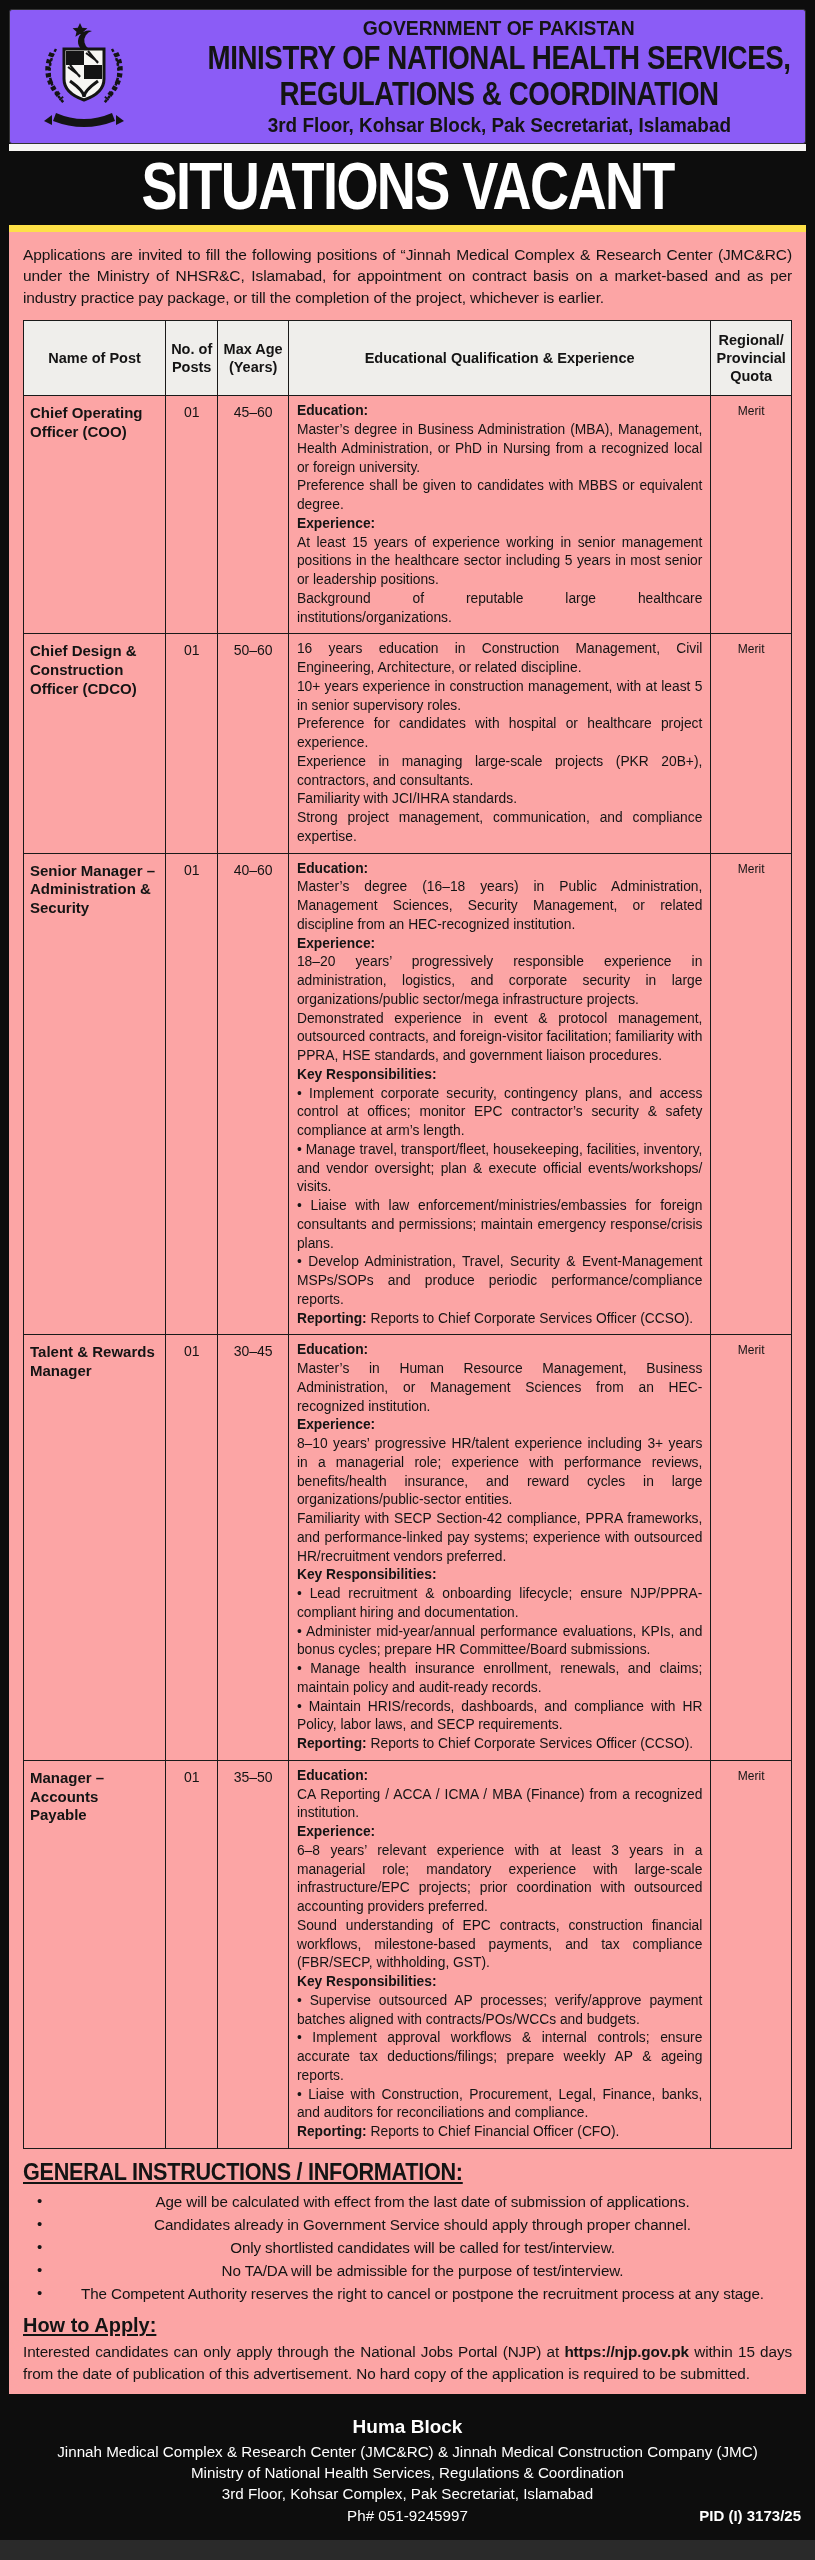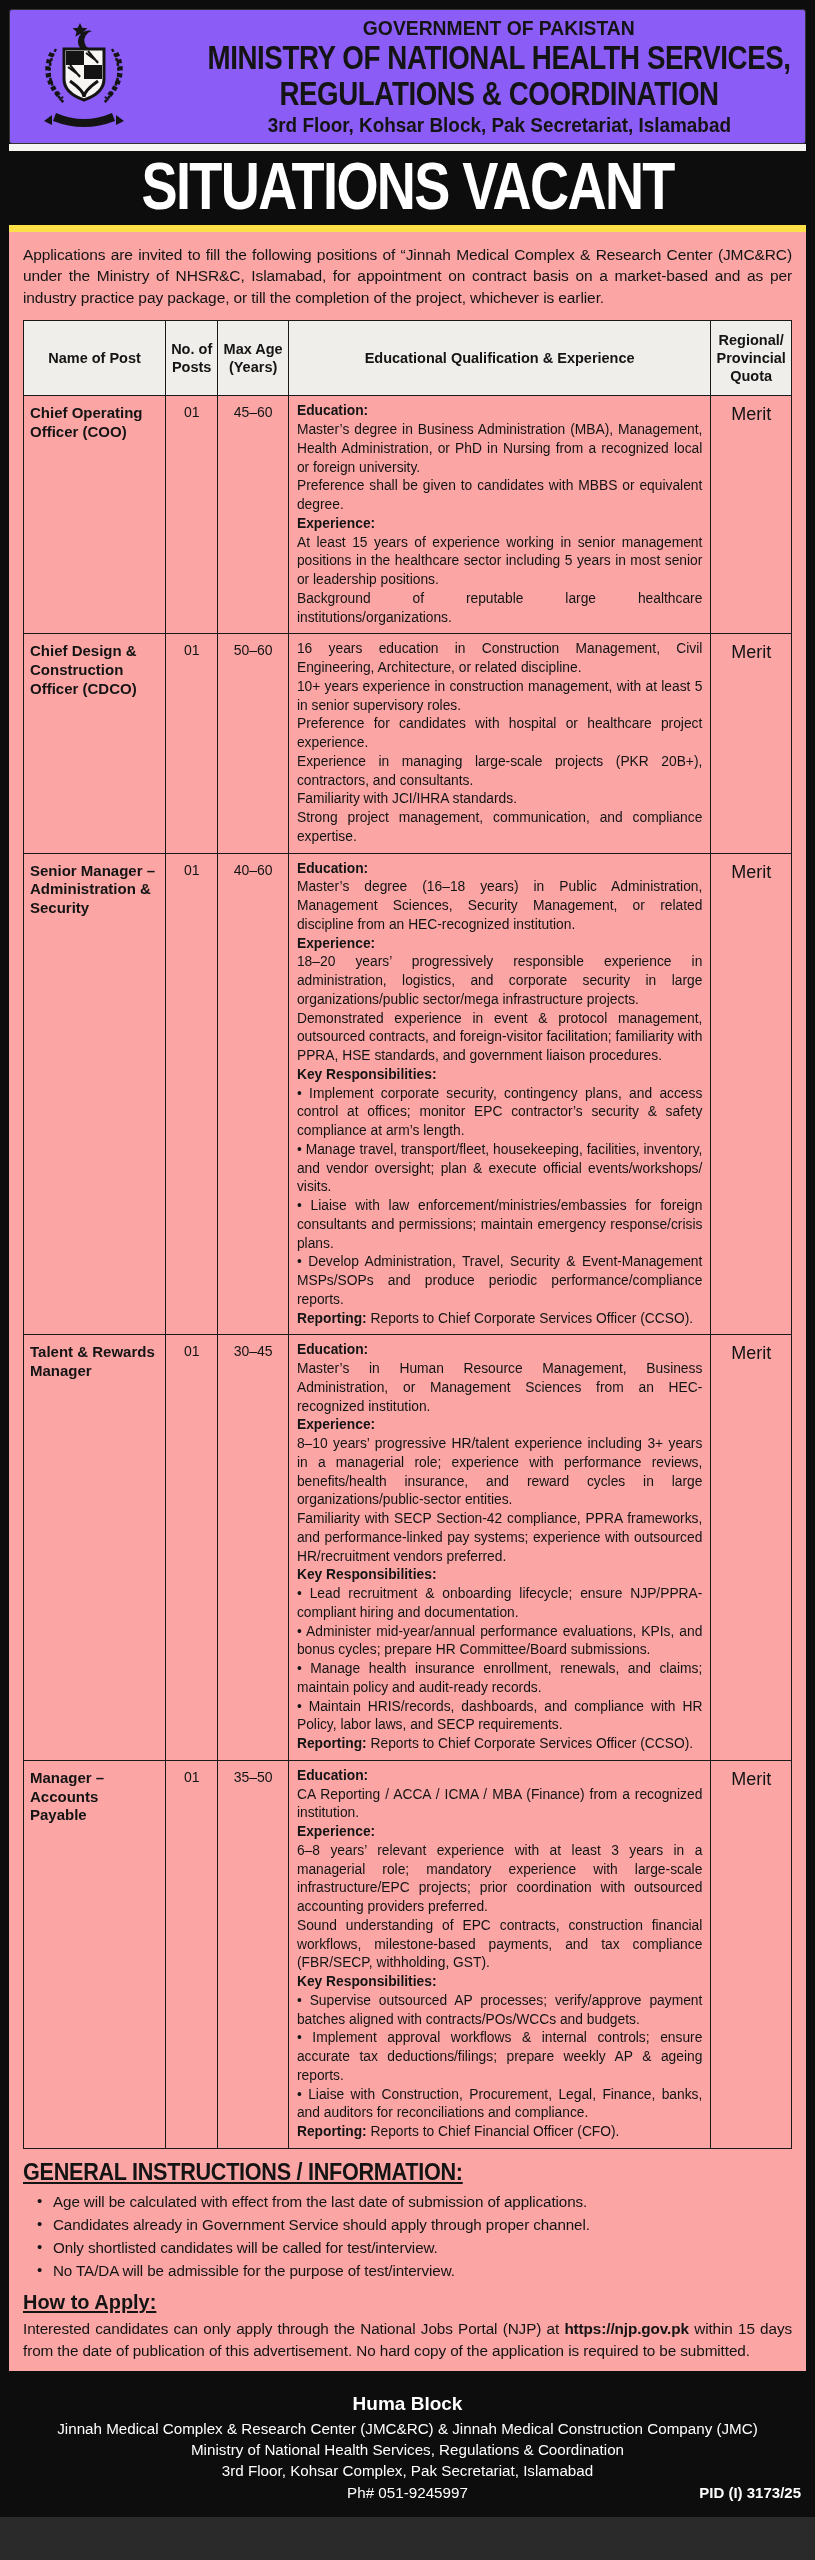--- a/index.html
+++ b/index.html
@@ -33,31 +33,31 @@
   table.vacancy { border-collapse:collapse; width:100%; margin-top:12px; }
   table.vacancy th, table.vacancy td { border:1.6px solid #1a1a1a; vertical-align:top; }
   table.vacancy th {
     background:#efeeeb; font-size:14.5px; font-weight:bold; text-align:center;
     vertical-align:middle; padding:10px 3px; line-height:1.25;
   }
   td.c-post { width:18.5%; font-weight:bold; font-size:15px; padding:8px 6px; line-height:1.25; }
   td.c-num  { width:6.8%;  text-align:center; font-size:14px; padding:8px 2px; }
   td.c-age  { width:9.2%;  text-align:center; font-size:14px; padding:8px 2px; }
   td.c-qual { width:55%;   font-size:13.8px; padding:6px 8px; line-height:1.36; }
-  td.c-quota{ width:10.5%; text-align:center; font-size:18px; padding:8px 2px; }
+  td.c-quota{ width:10.5%; text-align:center; font-size:12px; padding:8px 2px; }
   .q-head { font-weight:bold; }
   .q-para { text-align:justify; }
   .q-bullet { text-align:justify; }
   .q-label { font-weight:bold; }
   
   .gi-heading {
     font-size:23px; font-weight:bold; text-decoration:underline; margin-top:10px;
     letter-spacing:-0.3px; transform:scaleX(.94); transform-origin:left; display:inline-block;
   }
-  ul.gi-list { list-style:none; margin:4px 0 0 10px; }
+  ul.gi-list { list-style:none; margin:4px 0 0 10px;text-align:center; }
   ul.gi-list li {
     font-size:15.2px; line-height:1.52; padding-left:20px; position:relative; letter-spacing:-0.1px;
   }
   ul.gi-list li::before { content:"•"; position:absolute; left:4px; font-size:15px; }
   .hta-heading {
     font-size:21px; font-weight:bold; text-decoration:underline; margin-top:8px;
     display:inline-block; transform:scaleX(.95); transform-origin:left;
   }
   .hta-text { font-size:15.3px; text-align:justify; line-height:1.4; margin-top:4px; letter-spacing:-0.1px; }
   .hta-text b { white-space:nowrap; }
@@ -217,20 +217,21 @@
         </tbody>
     </table>
 
     <div>
       <span class="gi-heading">GENERAL INSTRUCTIONS / INFORMATION:</span>
       <ul class="gi-list" id="gi-list">
           <li>Age will be calculated with effect from the last date of submission of applications.</li>
           <li>Candidates already in Government Service should apply through proper channel.</li>
           <li>Only shortlisted candidates will be called for test/interview.</li>
           <li>No TA/DA will be admissible for the purpose of test/interview.</li>
+          <li>The Competent Authority reserves the right to cancel or postpone the recruitment process at any stage.</li>
         </ul>
     </div>
 
     <div>
       <span class="hta-heading">How to Apply:</span>
       <p class="hta-text"><span>Interested candidates can only apply through the National Jobs Portal (NJP) at </span><b><a style="color:inherit;text-decoration:none;cursor:pointer;">https://njp.gov.pk</a></b><span> within 15 days from the date of publication of this advertisement. No hard copy of the application is required to be submitted.</span></p>
     </div>
   </div>
 
   <div class="footer">

